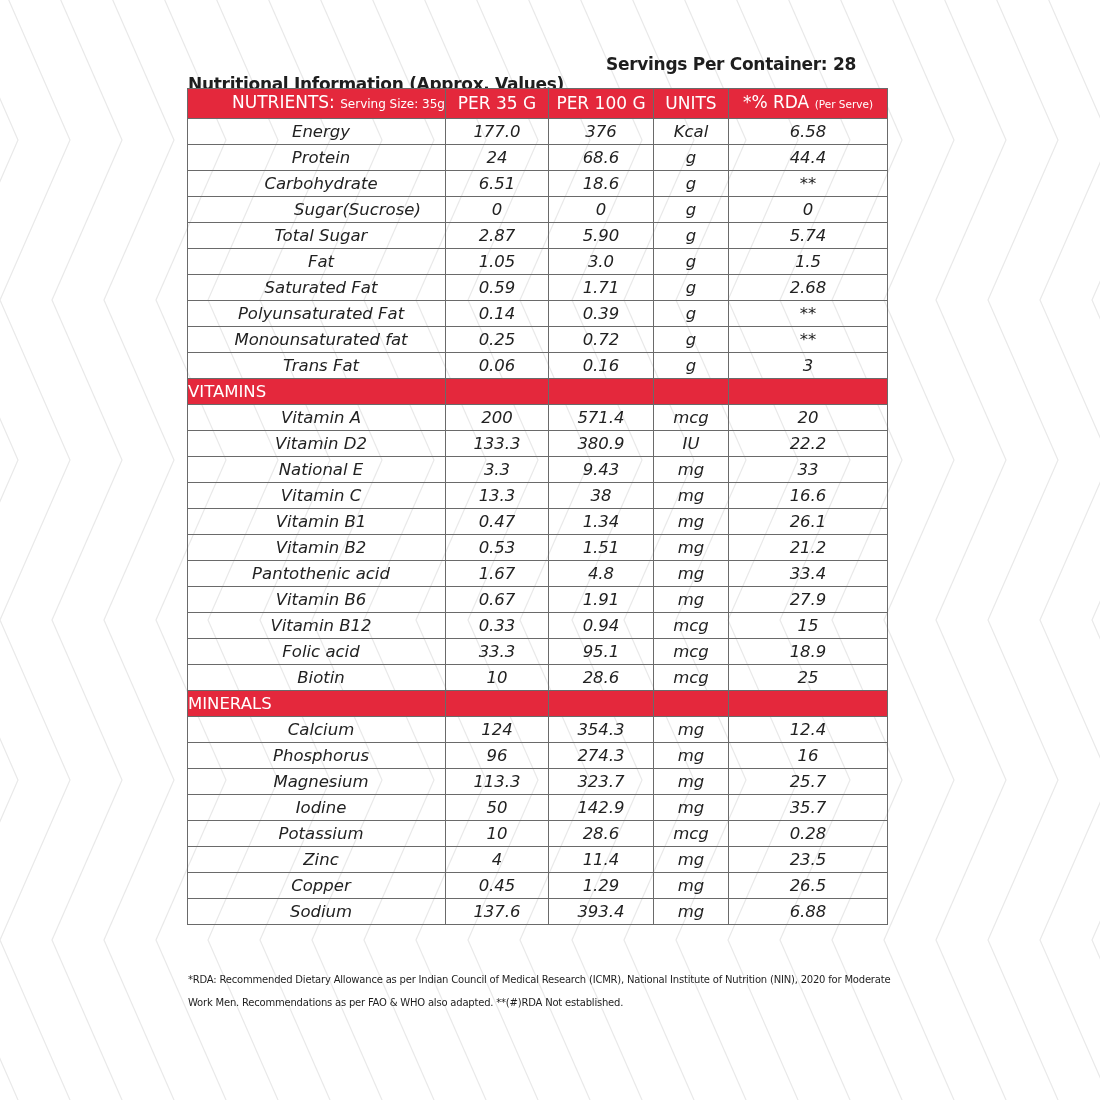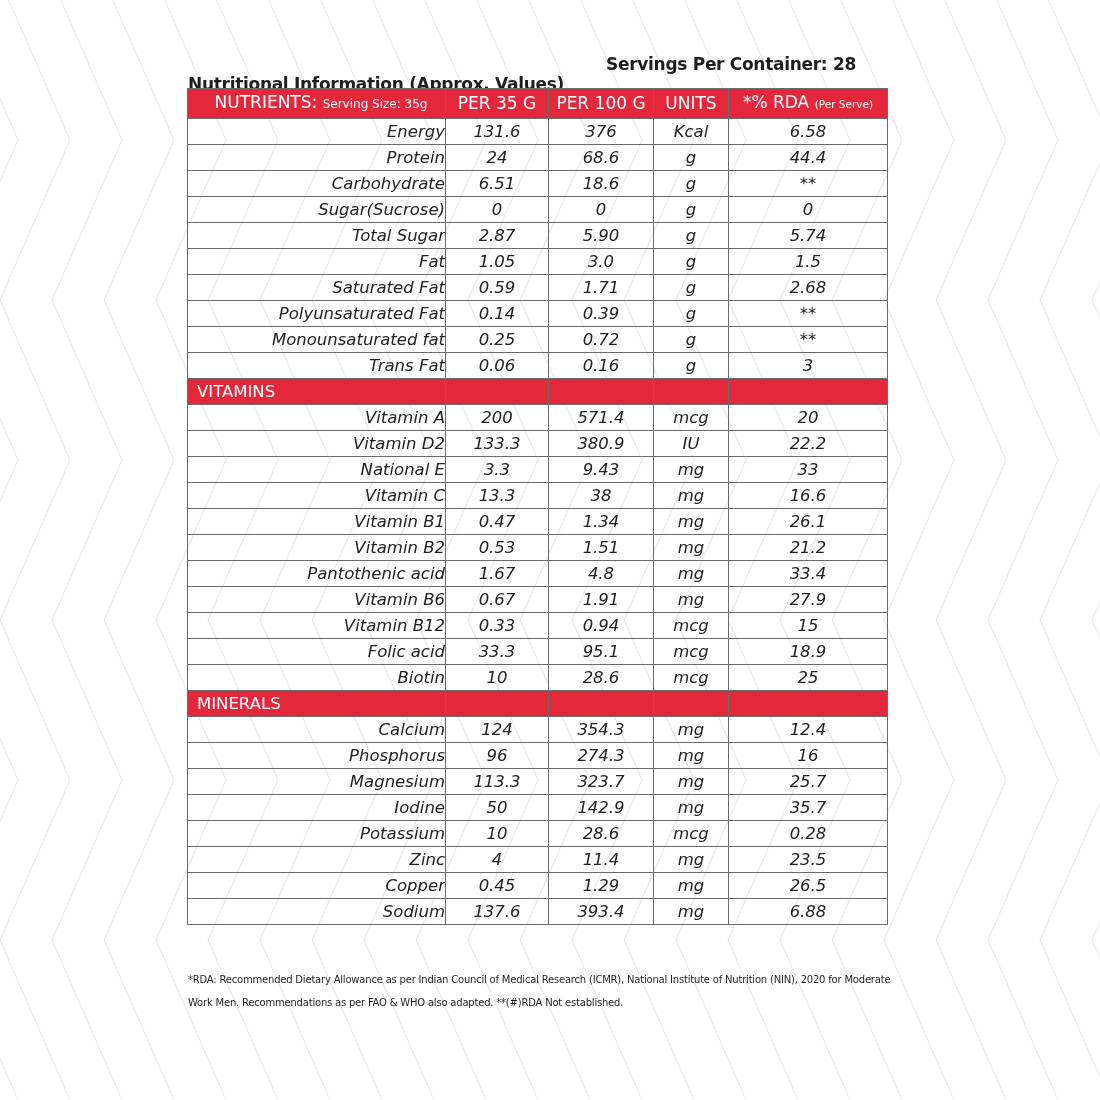--- a/index.html
+++ b/index.html
@@ -27,27 +27,27 @@
   table.nut col.c5 { width:159px; }
   table.nut th, table.nut td {
     border:1.5px solid #6a6a6a;
     padding:0; height:25px; line-height:25px;
     white-space:nowrap; overflow:hidden;
   }
   table.nut thead th {
     background:#e4283c; color:#ffffff; font-weight:normal;
     height:27px; line-height:27px; font-size:17px; text-align:center;
   }
-  table.nut thead th.first { text-align:center; padding-left:9px; }
+  table.nut thead th.first { text-align:right; padding-left:9px; }
   .small { font-size:12px; }
   .tiny { font-size:10.5px; }
   table.nut tbody td { font-style:italic; text-align:center; color:#222; font-size:16.5px; }
-  table.nut tbody td.name { text-align:right; padding-left:9px; }
+  table.nut tbody td.name { text-align:center; padding-left:9px; }
   table.nut tbody td.name.indent { padding-left:82px; }
-  table.nut tr.section td { background:#e4283c; color:#fff; font-style:normal; text-align:left; padding-left:9px; font-size:16.5px; }
+  table.nut tr.section td { background:#e4283c; color:#fff; font-style:normal; text-align:left; font-size:16.5px; }
   table.nut tr.section td.blank { padding-left:0; }
   .footnote {
     position:absolute; left:188px; top:968px; width:720px; z-index:1;
     font-size:10px; line-height:23px; color:#1e1e1e; letter-spacing:-0.2px;
   }
 </style>
 </head>
 <body>
 
 <svg id="bg" xmlns="http://www.w3.org/2000/svg">
@@ -119,21 +119,21 @@
       <th>UNITS</th>
       <th>
         <span>*% RDA</span>
         <span class="tiny">(Per Serve)</span>
       </th>
     </tr>
   </thead>
   <tbody id="tbody">
       <tr>
         <td class="name">Energy</td>
-        <td>131.6</td>
+        <td>177.0</td>
         <td>376</td>
         <td>Kcal</td>
         <td>6.58</td>
       </tr>
       <tr>
         <td class="name">Protein</td>
         <td>24</td>
         <td>68.6</td>
         <td>g</td>
         <td>44.4</td>

